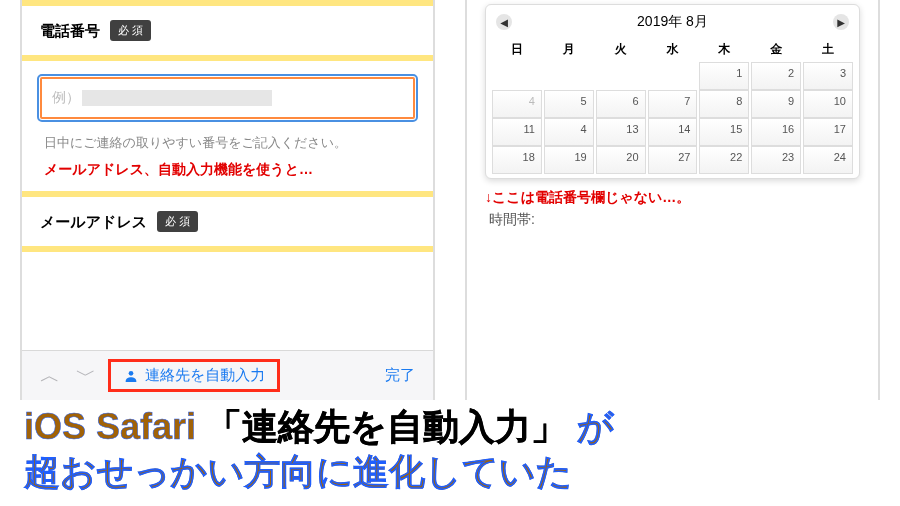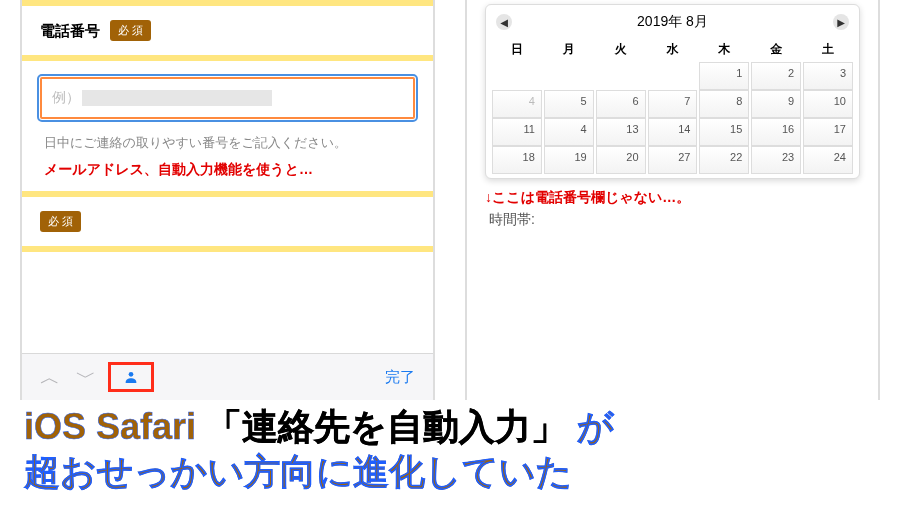--- a/index.html
+++ b/index.html
@@ -30,21 +30,21 @@
   .yellow-bar { background: #ffe680; height: 6px; }
   .section-head {
     display: flex;
     align-items: flex-end;
     gap: 10px;
     padding: 14px 18px;
     font-size: 15px;
     font-weight: 600;
   }
   .badge {
-    background: #a16207;
+    background: #404040;
     color: #fff;
     font-size: 11px;
     padding: 3px 8px;
     border-radius: 3px;
     font-weight: 500;
   }
   .input-wrap { padding: 16px 18px 6px; }
   .phone-input {
     width: 100%;
     border: 2px solid #ff8a3d;
@@ -230,34 +230,36 @@
     <div class="input-wrap">
       <div class="phone-input">
         <span>例）</span><span class="redact"></span>
       </div>
     </div>
     <div class="helper">日中にご連絡の取りやすい番号をご記入ください。</div>
     <div class="caption-red">メールアドレス、自動入力機能を使うと…</div>
 
     <div class="yellow-bar"></div>
     <div class="section-head">
+      <span>メールアドレス</span>
       <span class="badge">必 須</span>
     </div>
     <div class="yellow-bar"></div>
 
     <div class="flex-spacer"></div>
 
     <div class="accessory">
       <span class="chev">︿</span>
       <span class="chev">﹀</span>
       <div class="autofill-btn">
         <svg viewBox="0 0 24 24" fill="#1a7af0">
             <circle cx="12" cy="8" r="3.5"></circle>
             <path d="M4 20c0-4 4-6 8-6s8 2 8 6v1H4z"></path>
           </svg>
+        <span>連絡先を自動入力</span>
       </div>
       <span class="done">完了</span>
     </div>
   </div>
 
   <div class="panel">
     <div class="calendar">
       <div class="cal-head">
         <span class="cal-arrow">◀</span>
         <span class="cal-title">2019年 8月</span>

